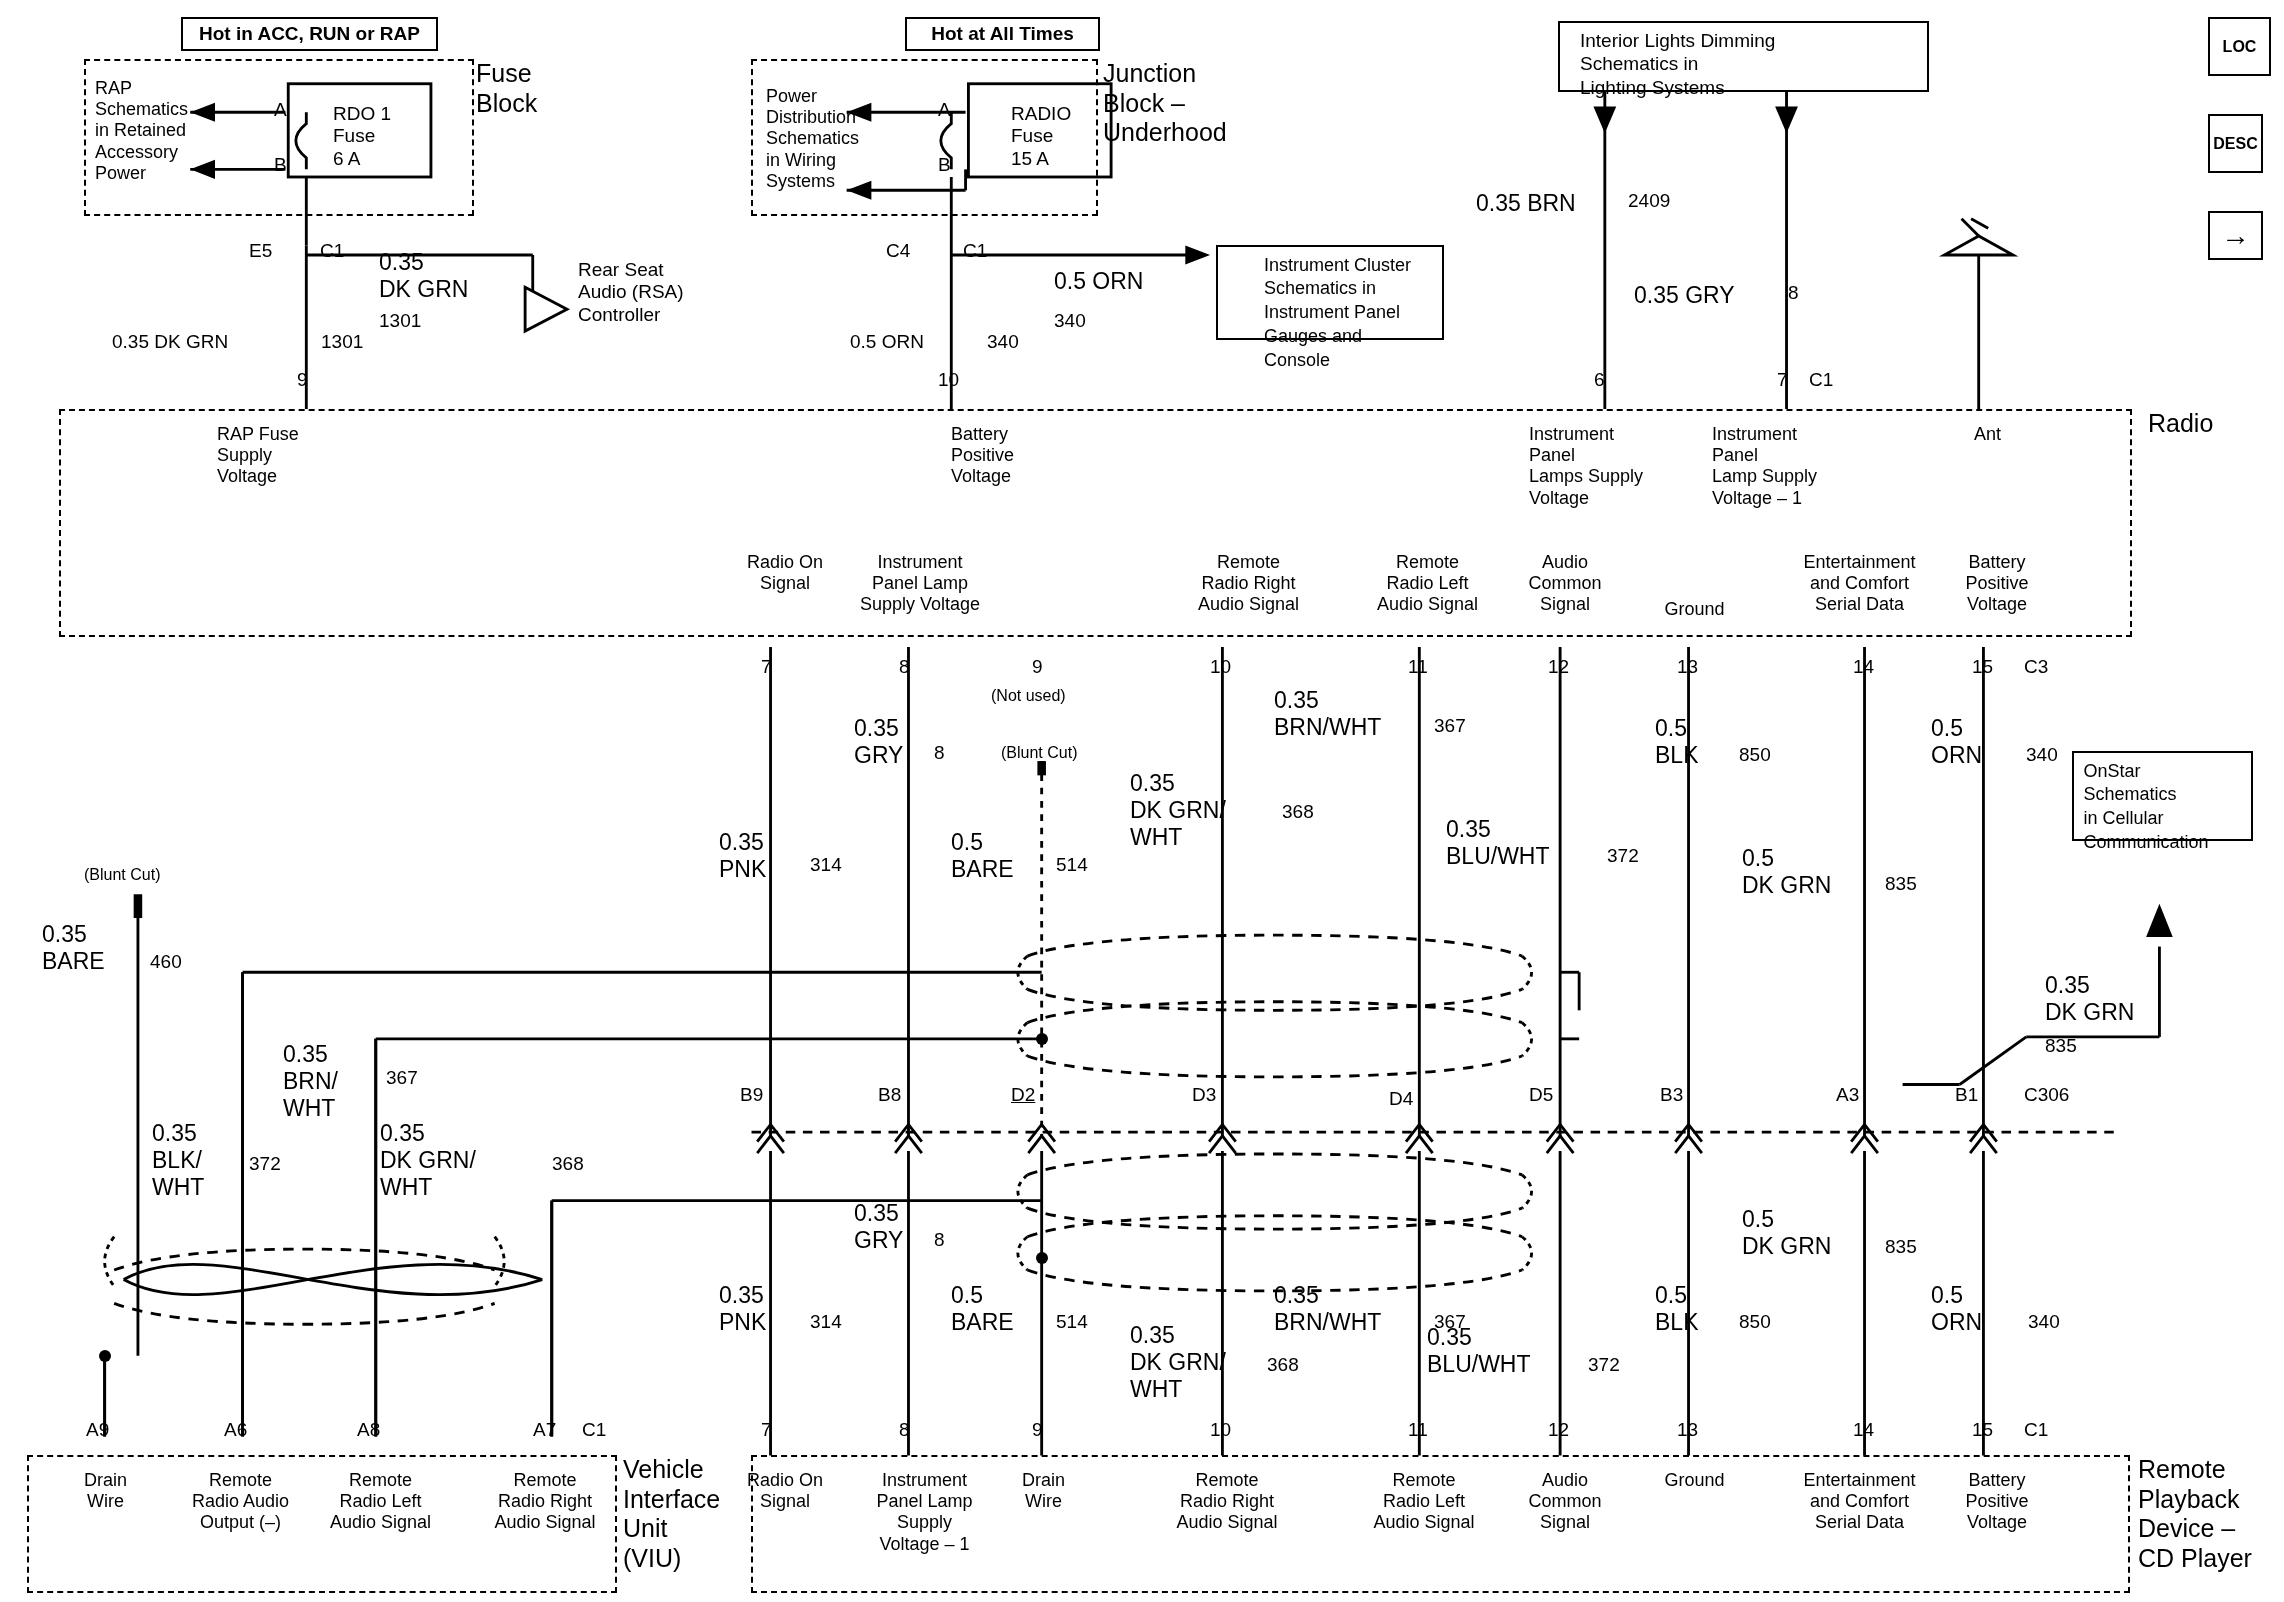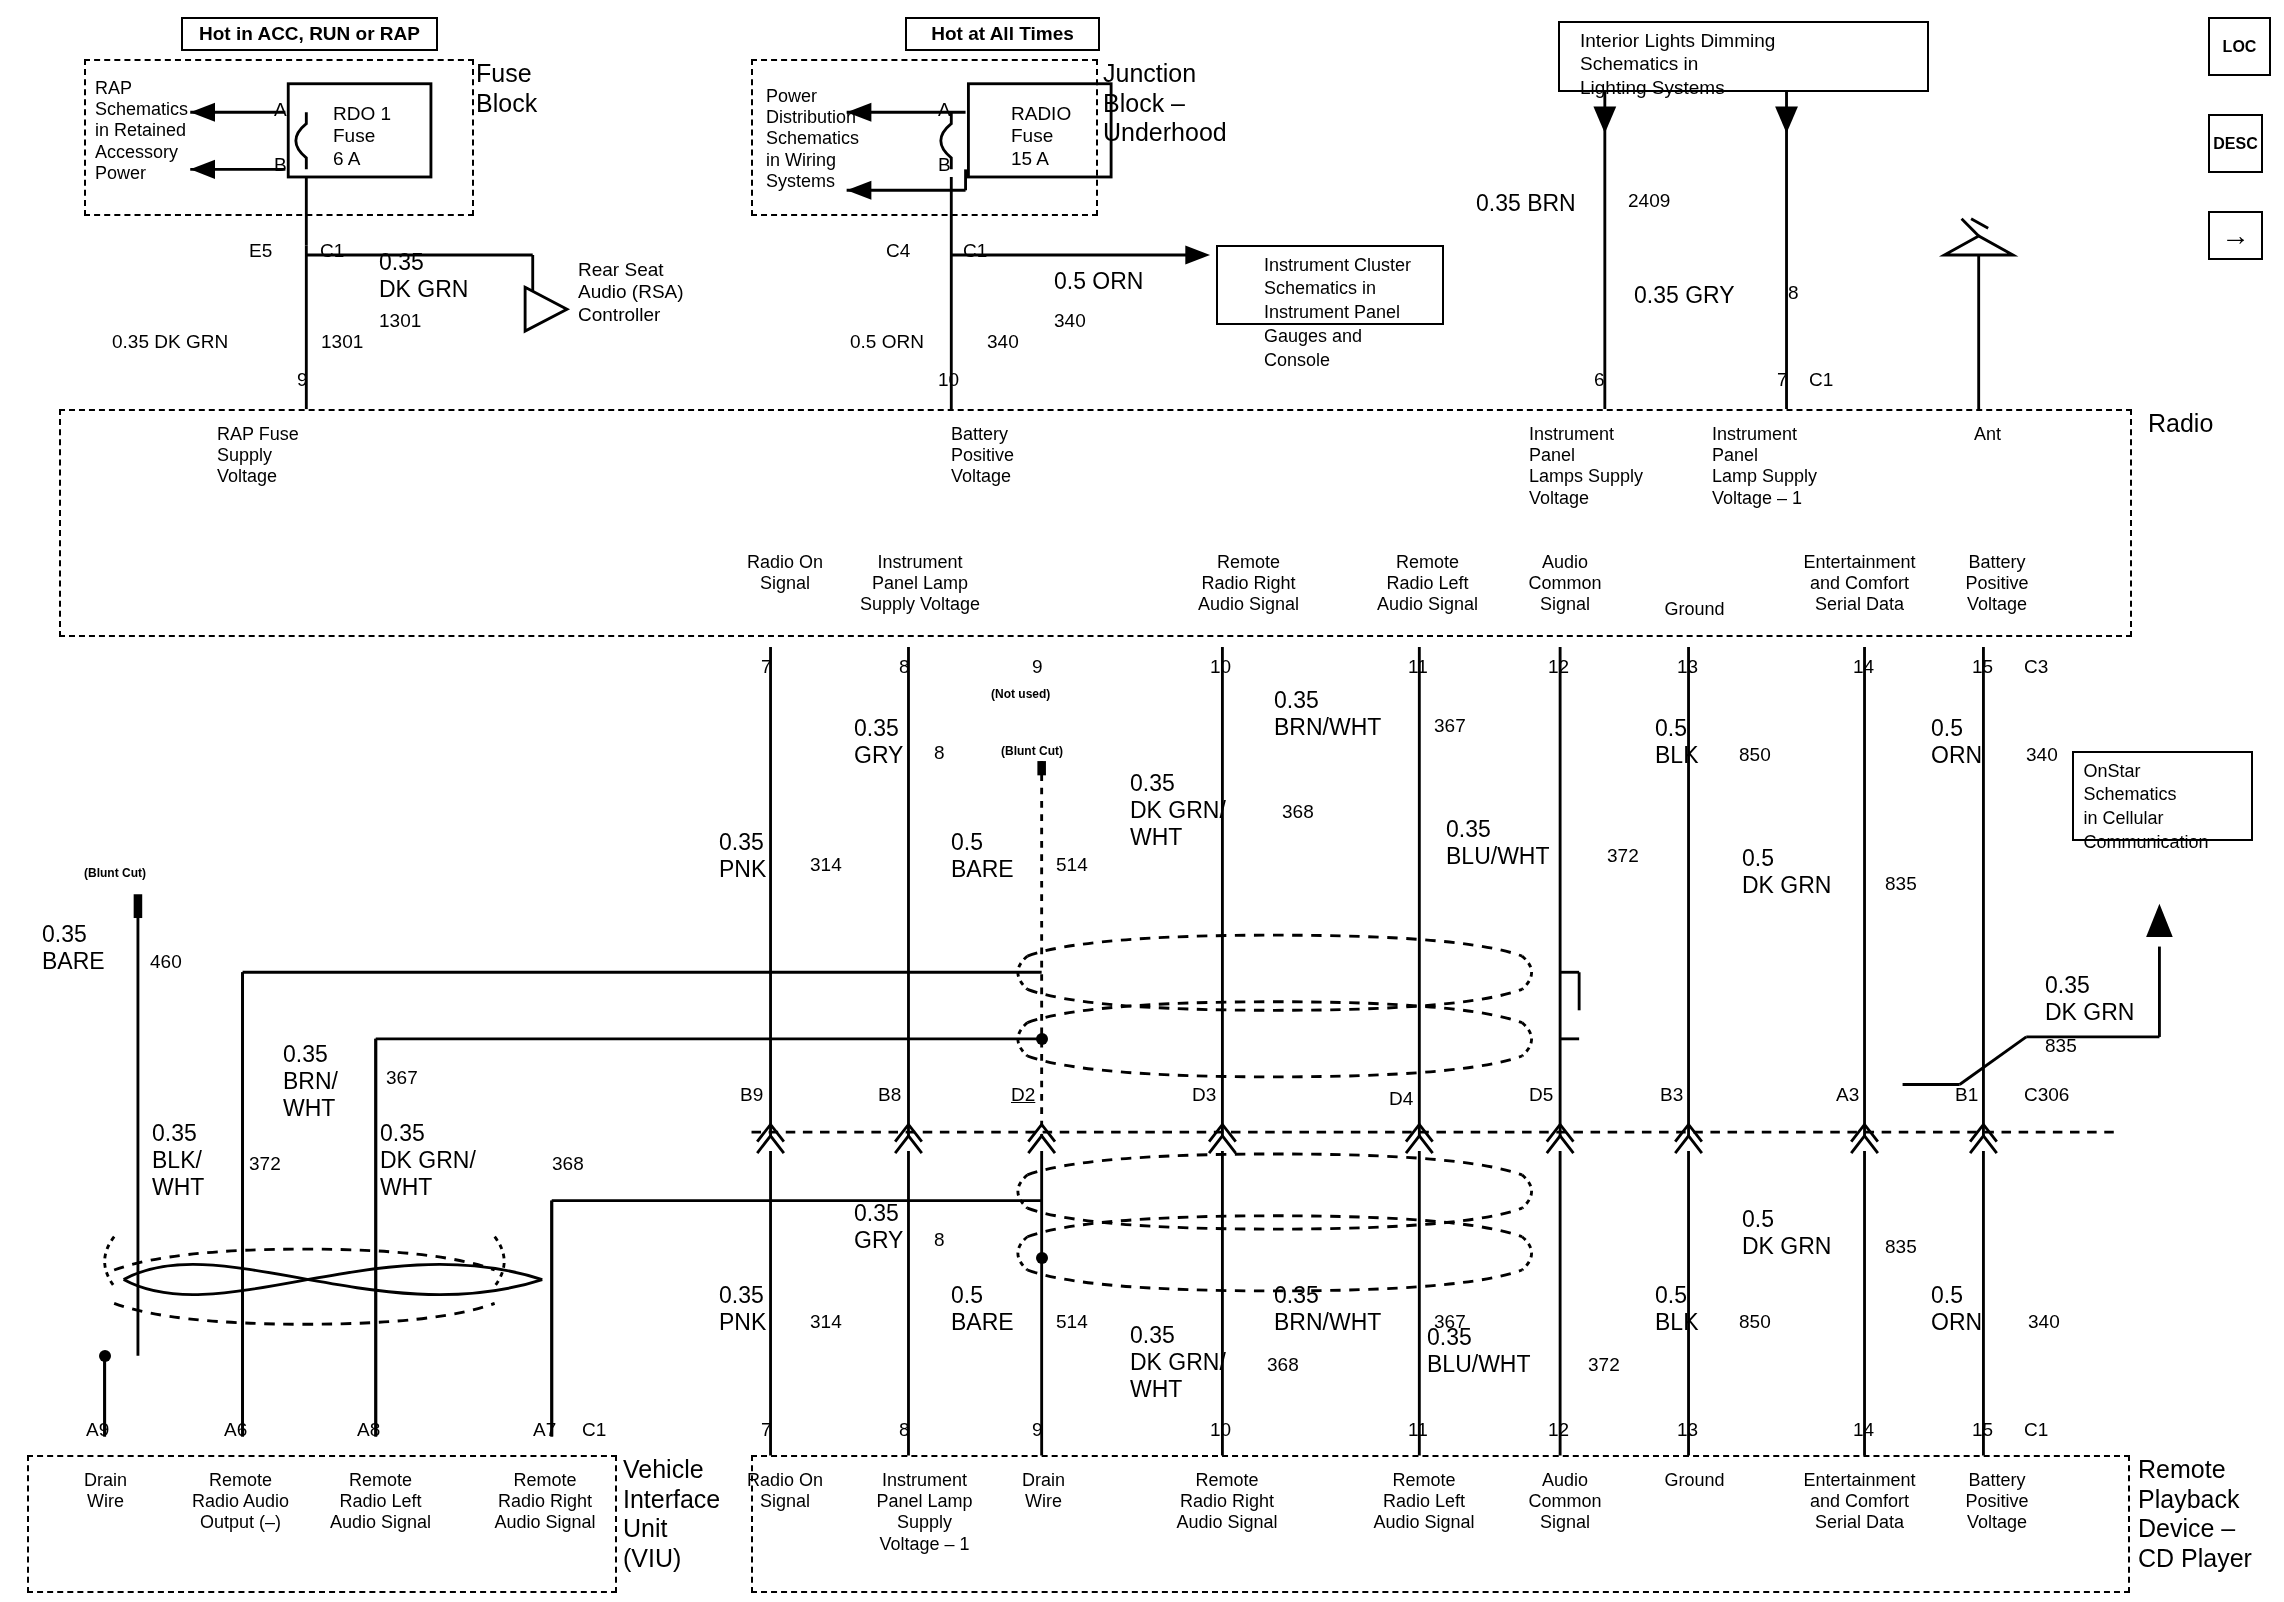--- a/index.html
+++ b/index.html
@@ -1,21 +1,21 @@
 <!DOCTYPE html>
 <html style="font-size:15px"><head>
 <meta charset="utf-8">
 <style>
   html,body{margin:0;padding:0;background:#fff;}
   body{font-family:"Liberation Sans", sans-serif;}
   #root{position:relative;width:2285px;height:1603px;background:#fff;overflow:hidden;}
   .t{position:absolute;font-size:19px;line-height:1.18;color:#000;white-space:pre;}
   .tc{position:absolute;font-size:19px;line-height:1.18;color:#000;white-space:pre;text-align:center;}
   .big{font-size:25px;}
-  .sm{font-size:12px;font-weight:bold;}
+  .sm{font-size:16px;}
   .dash{position:absolute;border:2.9px dashed #000;box-sizing:border-box;}
   .dot{position:absolute;width:12.4px;height:12.4px;background:#000;border-radius:50%;}
   svg{position:absolute;left:0;top:0;width:2285px;height:1603px;pointer-events:none;}
   .lbl{position:absolute;border:2.9px solid #000;background:#fff;box-sizing:border-box;
        display:flex;align-items:center;justify-content:center;font-size:19px;font-weight:bold;}
   .plain{position:absolute;border:2.9px solid #000;background:#fff;box-sizing:border-box;padding:5.7px 9.5px;font-size:19px;line-height:1.25;}
 </style>
 </head>
 <body>
 
@@ -211,21 +211,21 @@
 <div class="dash" style="left:751px;top:59px;width:347px;height:157px;"></div>
 <div class="dash" style="left:59px;top:409px;width:2073px;height:228px;"></div>
 <div class="dash" style="left:27px;top:1455px;width:590px;height:138px;"></div>
 <div class="dash" style="left:751px;top:1455px;width:1379px;height:138px;"></div>
 
 <div class="plain" style="left:1558px;top:21px;width:371px;height:71px;padding-left:20px;">
   <span class="t" style="position:static;white-space:pre-line;">Interior Lights Dimming
 Schematics in
 Lighting Systems</span>
 </div>
-<div class="plain" style="left:1216px;top:245px;width:228px;height:80px;padding-left:46px;">
+<div class="plain" style="left:1216px;top:245px;width:228px;height:95px;padding-left:46px;">
   <span class="t" style="position:static;white-space:pre-line;font-size:18px;">Instrument Cluster
 Schematics in
 Instrument Panel
 Gauges and Console</span>
 </div>
 <div class="plain" style="left:2072px;top:751px;width:181px;height:90px;">
   <span class="t" style="position:static;white-space:pre-line;font-size:18px;">OnStar
 Schematics
 in Cellular
 Communication</span>

